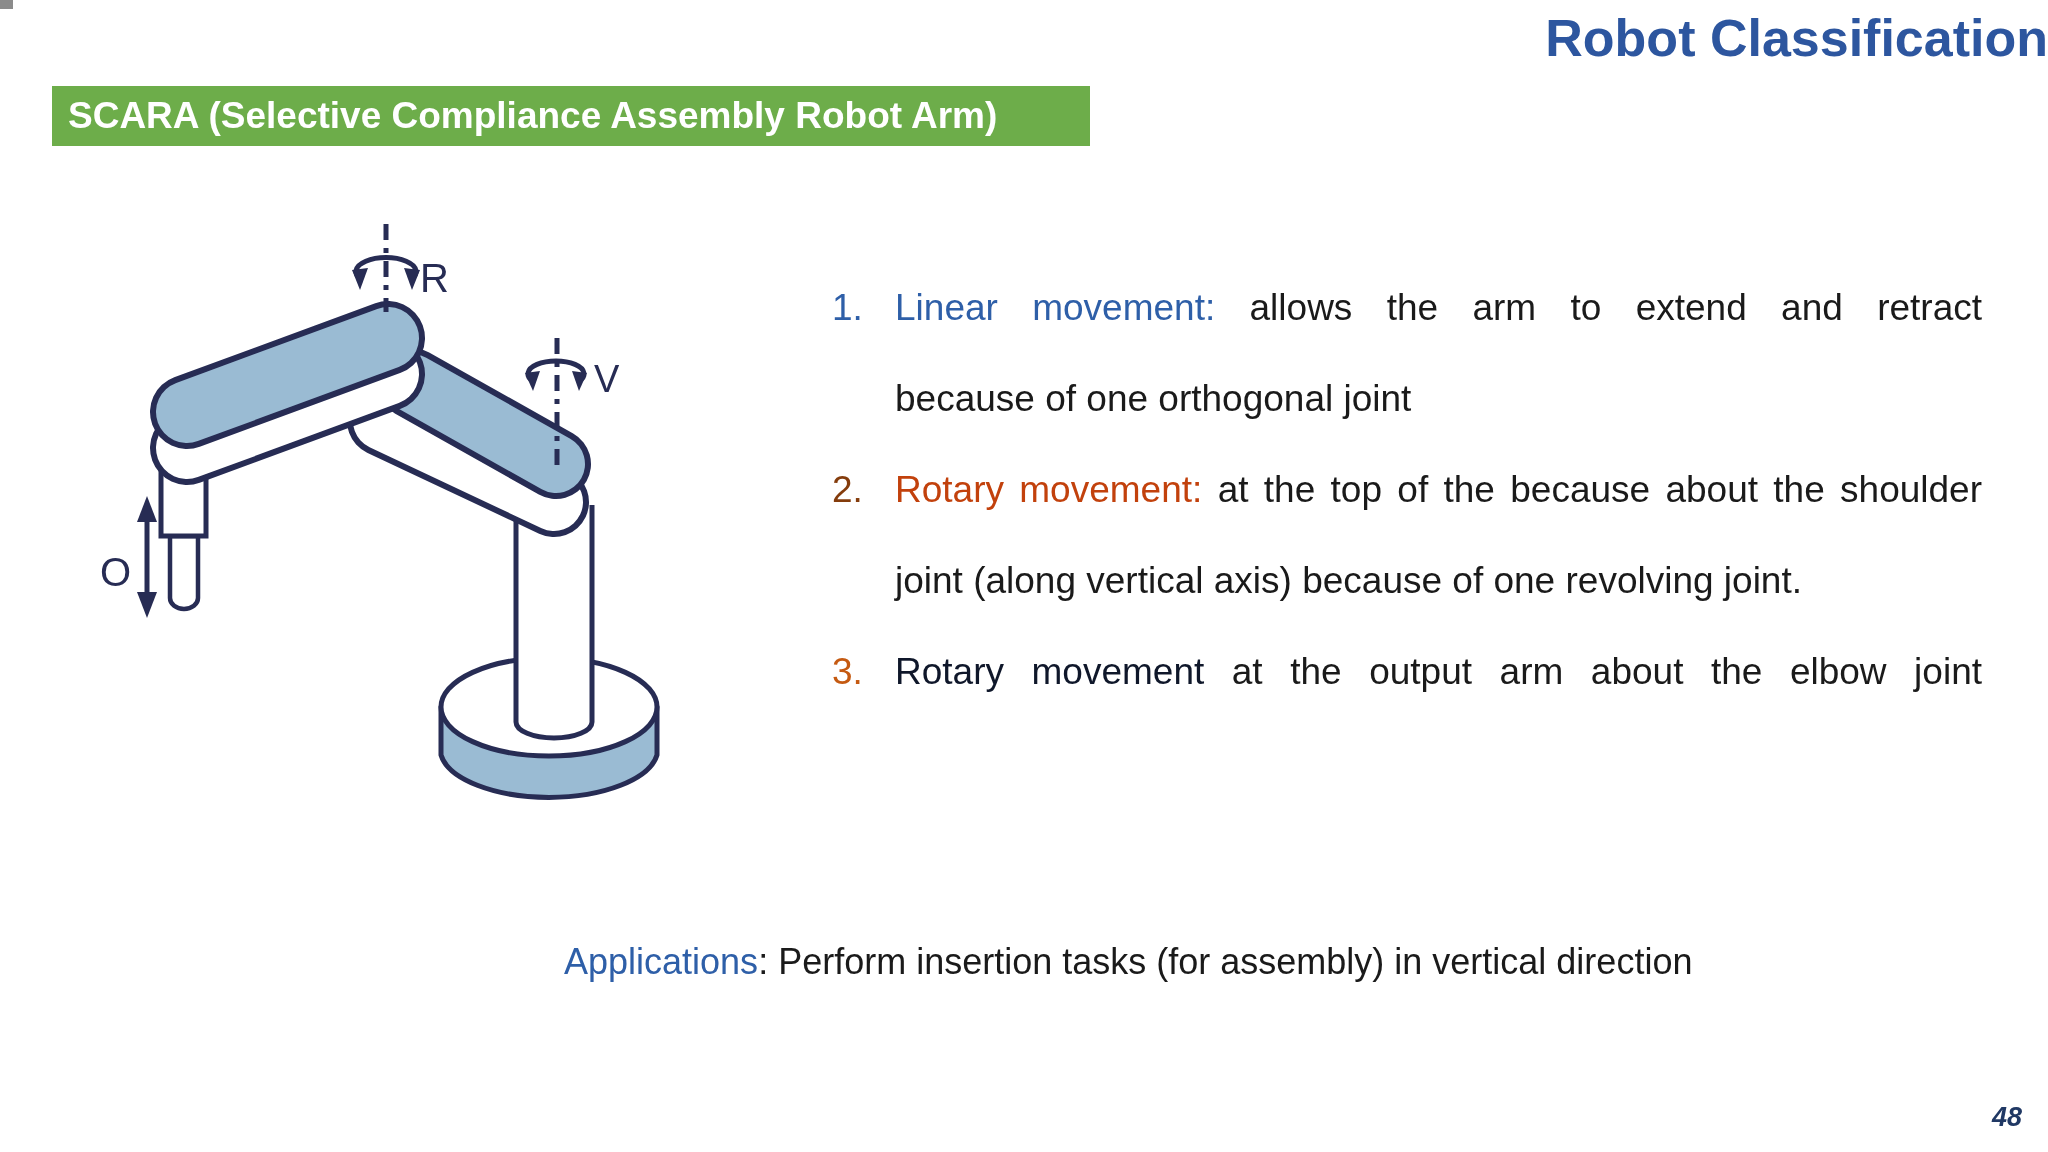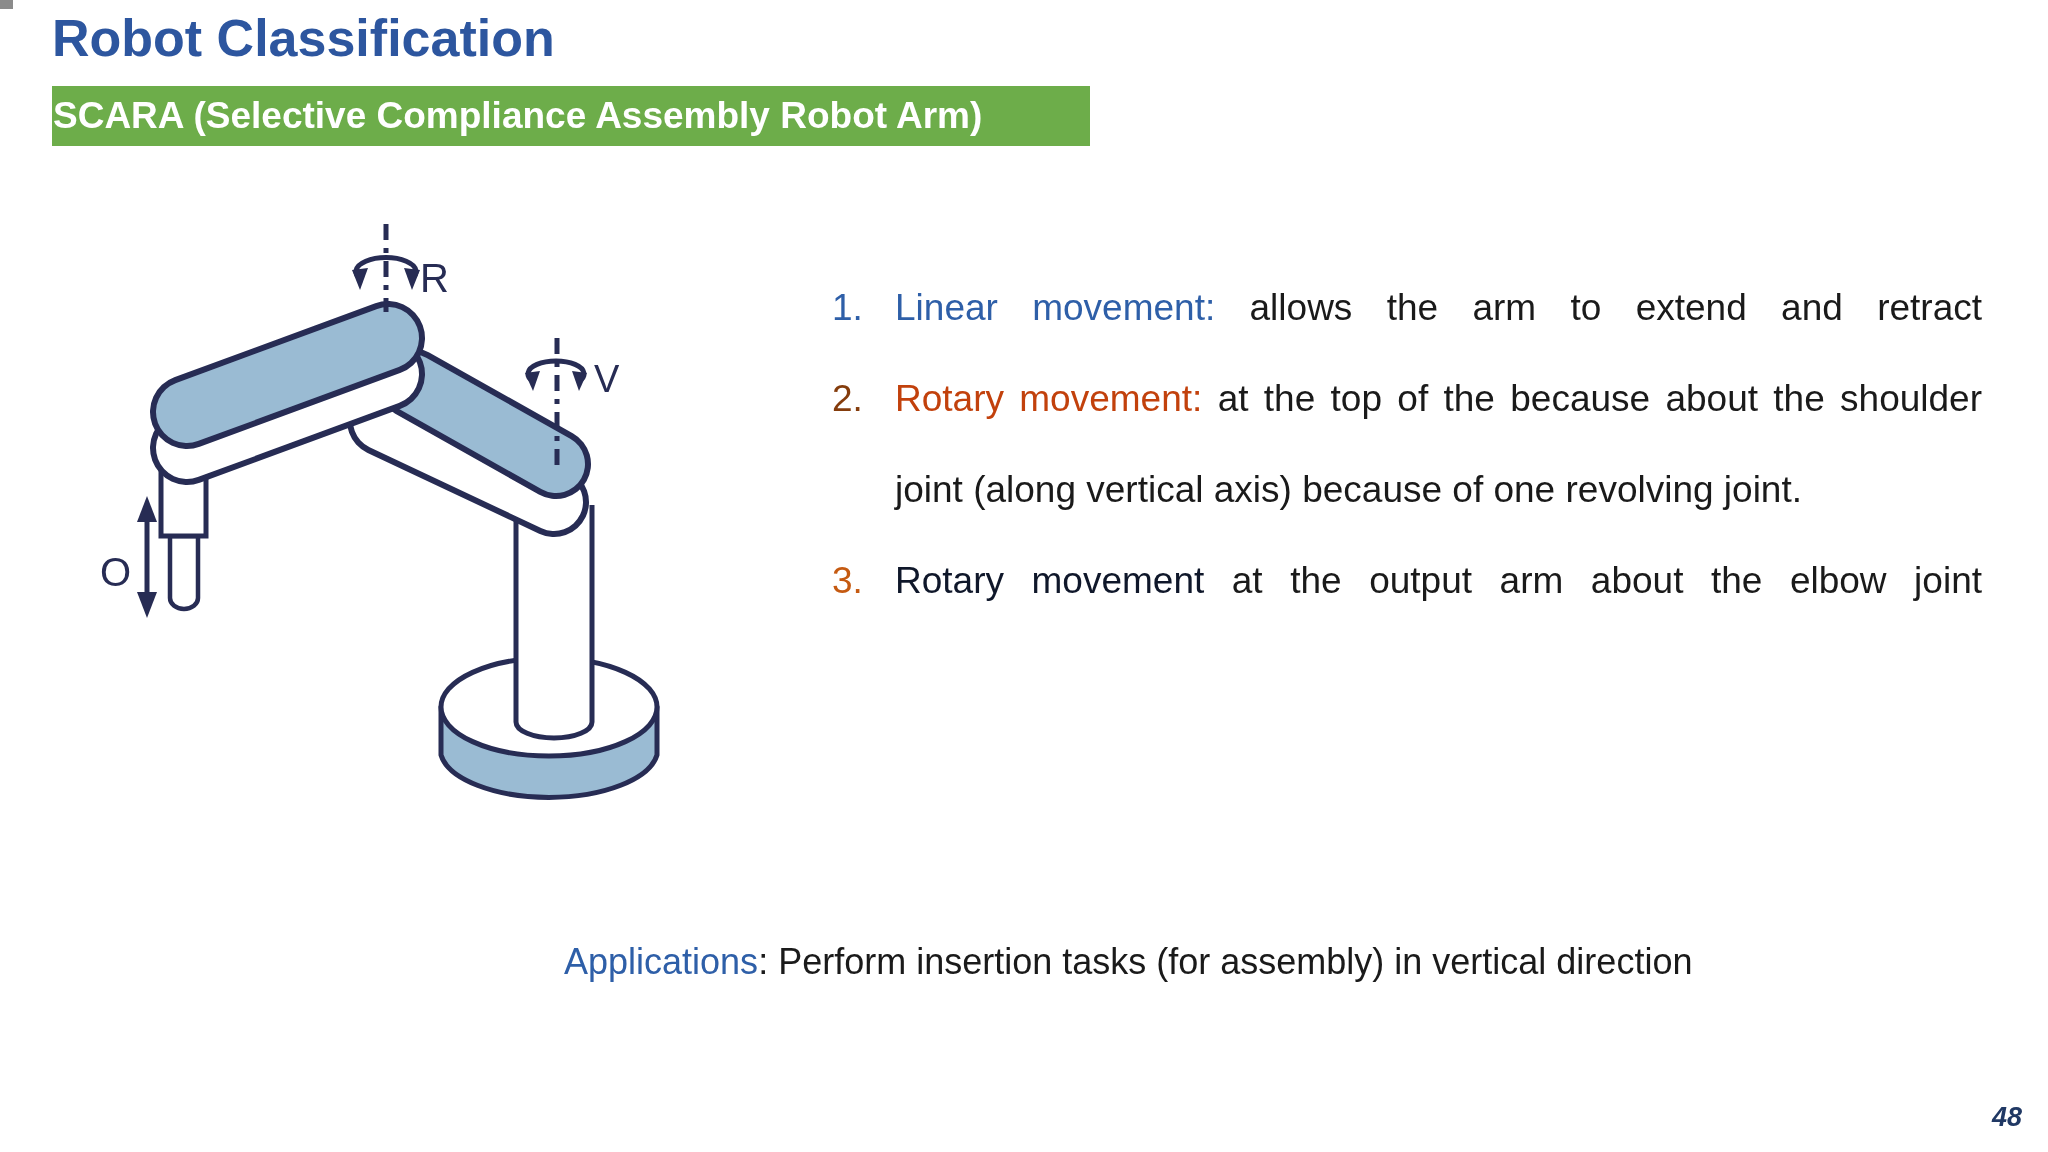--- a/index.html
+++ b/index.html
@@ -2,27 +2,27 @@
 <html style="--title: #2D569F; --banner-bg: #6DAD4A; --banner-text: #FFFFFF; --accent-blue: #2E5FA8; --accent-brown: #843C0C; --accent-orange: #C55A11; --footer: #203864; --text: #1A1A1A; --diagram-outline: #272C54; --diagram-fill: #9ABBD3;"><head>
 <meta charset="utf-8">
 <style>
   html,body{margin:0;padding:0;background:#e9e9e9;}
   .slide{
     position:relative;width:2048px;height:1152px;background:#ffffff;
     font-family:"Liberation Sans",sans-serif;overflow:hidden;
   }
   .corner-mark{position:absolute;left:0;top:0;width:13px;height:9px;background:#777;opacity:.85;}
   .title{
-    position:absolute;left:52px;right:0;top:8px;margin:0;text-align:left;
+    position:absolute;left:52px;right:0;top:8px;margin:0;text-align:right;
     font-size:52px;font-weight:bold;color:var(--title,#2d569f);letter-spacing:0;
   }
   .banner{
     position:absolute;left:52px;top:86px;width:1038px;height:60px;
     background:var(--banner-bg,#6dad4a);display:flex;align-items:center;
-    padding-left:1px;box-sizing:border-box;
+    padding-left:16px;box-sizing:border-box;
   }
   .banner-label{font-size:37px;font-weight:bold;color:var(--banner-text,#ffffff);white-space:nowrap;}
   .diagram{position:absolute;left:90px;top:190px;width:660px;height:660px;}
   .diagram text{font-family:"Liberation Sans",sans-serif;fill:var(--diagram-outline,#272c54);}
   .points{position:absolute;left:832px;top:262px;width:1150px;}
   .point{display:flex;font-size:37px;line-height:91px;color:var(--text,#1a1a1a);}
   .num{width:63px;flex:none;}
   .pbody{flex:1;min-width:0;}
   .l1{text-align:justify;text-align-last:justify;text-justify:inter-word;}
   .l2{text-align:left;}
@@ -99,20 +99,21 @@
       <text x="100" y="586" font-size="40">O</text>
     </g>
   </svg>
 
   <div class="points">
 
     <div class="point">
       <span class="num" style="color: rgb(46, 95, 168);">1.</span>
       <div class="pbody">
         <div class="l1"><span style="color: rgb(46, 95, 168);">Linear movement:</span> <span>allows the arm to extend and retract</span></div>
+        <div class="l2">because of one orthogonal joint</div>
       </div>
     </div>
 
     <div class="point">
       <span class="num" style="color: rgb(132, 60, 12);">2.</span>
       <div class="pbody">
         <div class="l1"><span style="color: #c2410c;">Rotary movement:</span> <span>at the top of the because about the shoulder</span></div>
         <div class="l2">joint (along vertical axis) because of one revolving joint.</div>
       </div>
     </div>

